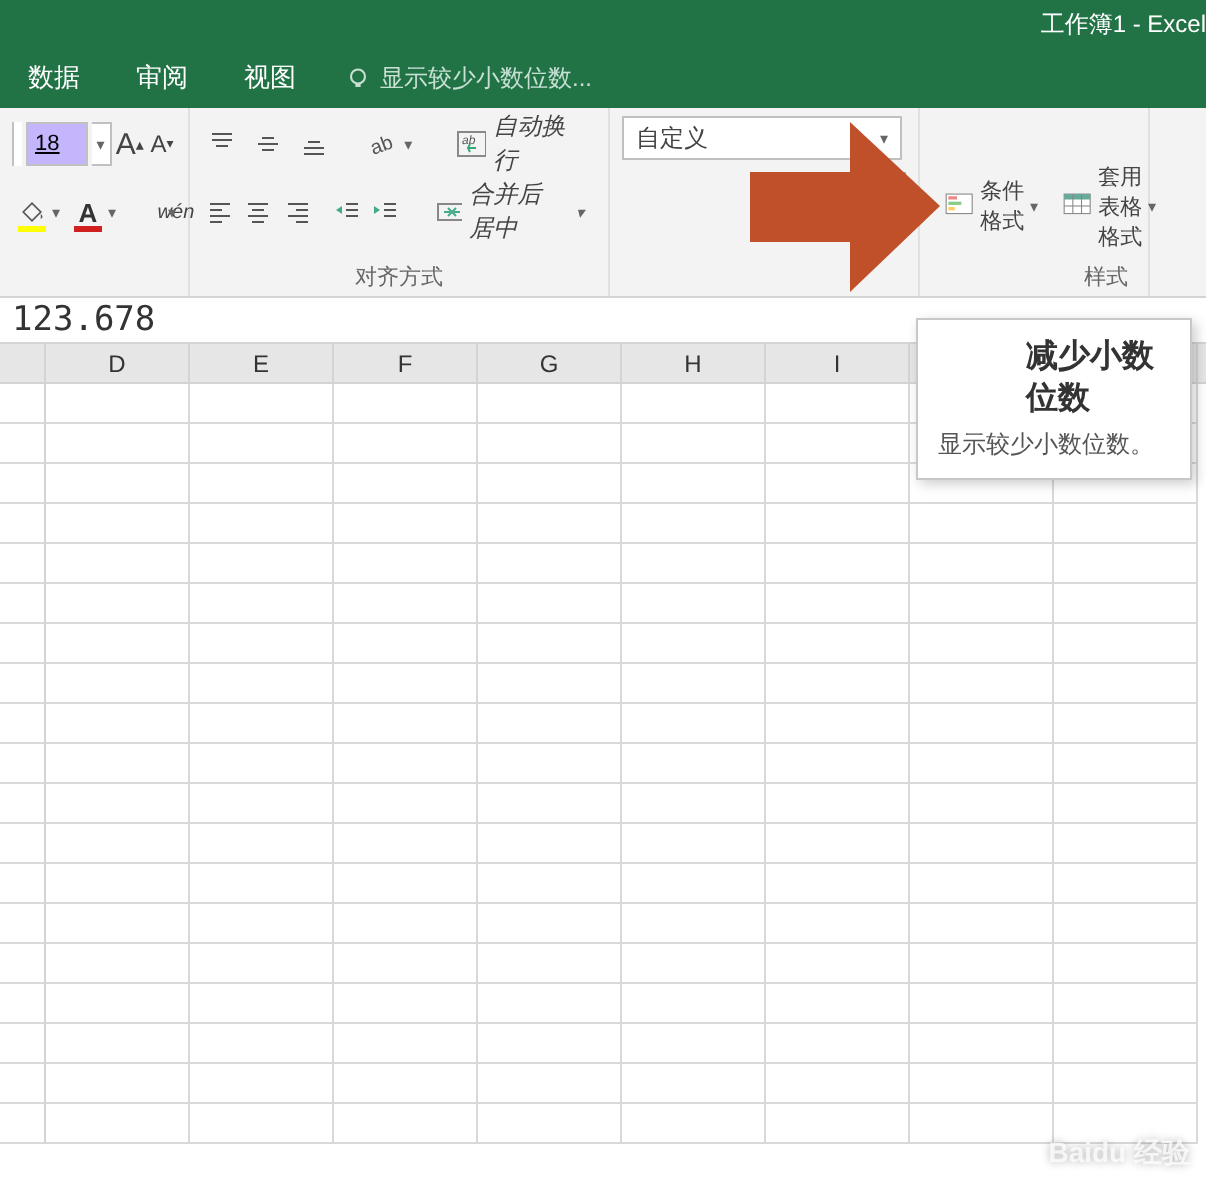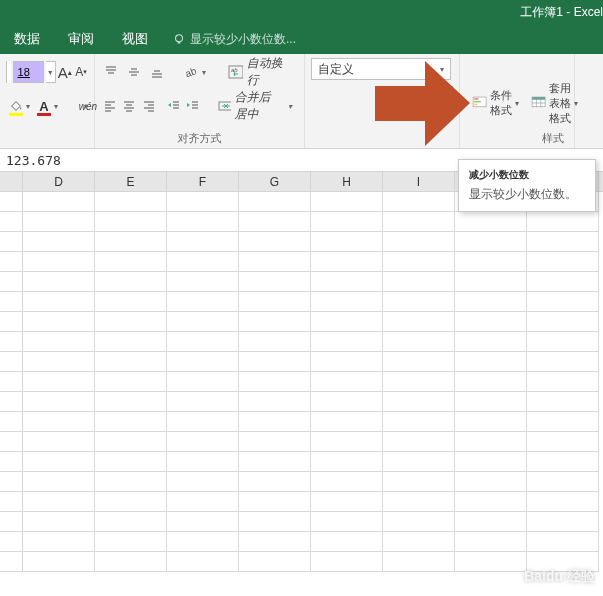--- a/index.html
+++ b/index.html
@@ -34,24 +34,24 @@
 .num-row2 { display: flex; align-items: center; gap: 1px; margin-top: 6px; position: relative; }
 .num-btn { width: 26px; height: 24px; display: flex; align-items: center; justify-content: center; cursor: pointer; font-size: 12px; color: #444; }
 .decrease-decimal { background: #e8e8e8; border: 1px solid #aaa; }
 
 .arrow-overlay { position: absolute; left: 375px; top: 56px; z-index: 10; pointer-events: none; }
 
 .styles-group { width: 115px; display: flex; flex-direction: row; padding-top: 6px;}
 .style-btn { display: flex; flex-direction: row; align-items: center; gap: 2px; padding: 2px 6px; cursor: pointer; font-size: 11px; color: #444; text-align:center; }
 
 .formula-bar { display: flex; height: 23px; border-bottom: 1px solid #d4d4d4; align-items: center; background: #fff; }
-.formula-val { padding-left: 6px; font-size: 13px; font-family: Consolas, monospace; color: #333; }
+.formula-val { padding-left: 6px; font-size: 17px; font-family: Consolas, monospace; color: #333; }
 
 .tooltip { position: absolute; left: 458px; top: 159px; background: #fff; border: 1px solid #c8c8c8; box-shadow: 2px 2px 6px rgba(0,0,0,0.2); padding: 8px 10px; z-index: 20; width: 138px; }
-.tooltip-title { font-weight: bold; font-size: 10px; color: #333; margin-bottom: 4px; }
+.tooltip-title { font-weight: bold; font-size: 16px; color: #333; margin-bottom: 4px; margin-left: 44px; }
 .tooltip-desc { font-size: 12px; color: #555; }
 
 .grid-wrap { position: relative; }
 .col-headers { display: flex; height: 20px; background: #e6e6e6; border-bottom: 1px solid #d4d4d4; }
 .col-head { width: 72px; border-right: 1px solid #d4d4d4; text-align: center; font-size: 12px; color: #333; line-height: 20px; }
 .col-head:first-child { width: 23px; background: #e6e6e6; }
 .rows { }
 .row { display: flex; height: 20px; }
 .cell { width: 72px; border-right: 1px solid #d9d9d9; border-bottom: 1px solid #d9d9d9; }
 .row-head-stub { width: 23px; border-right: 1px solid #d4d4d4; border-bottom: 1px solid #d9d9d9; }

